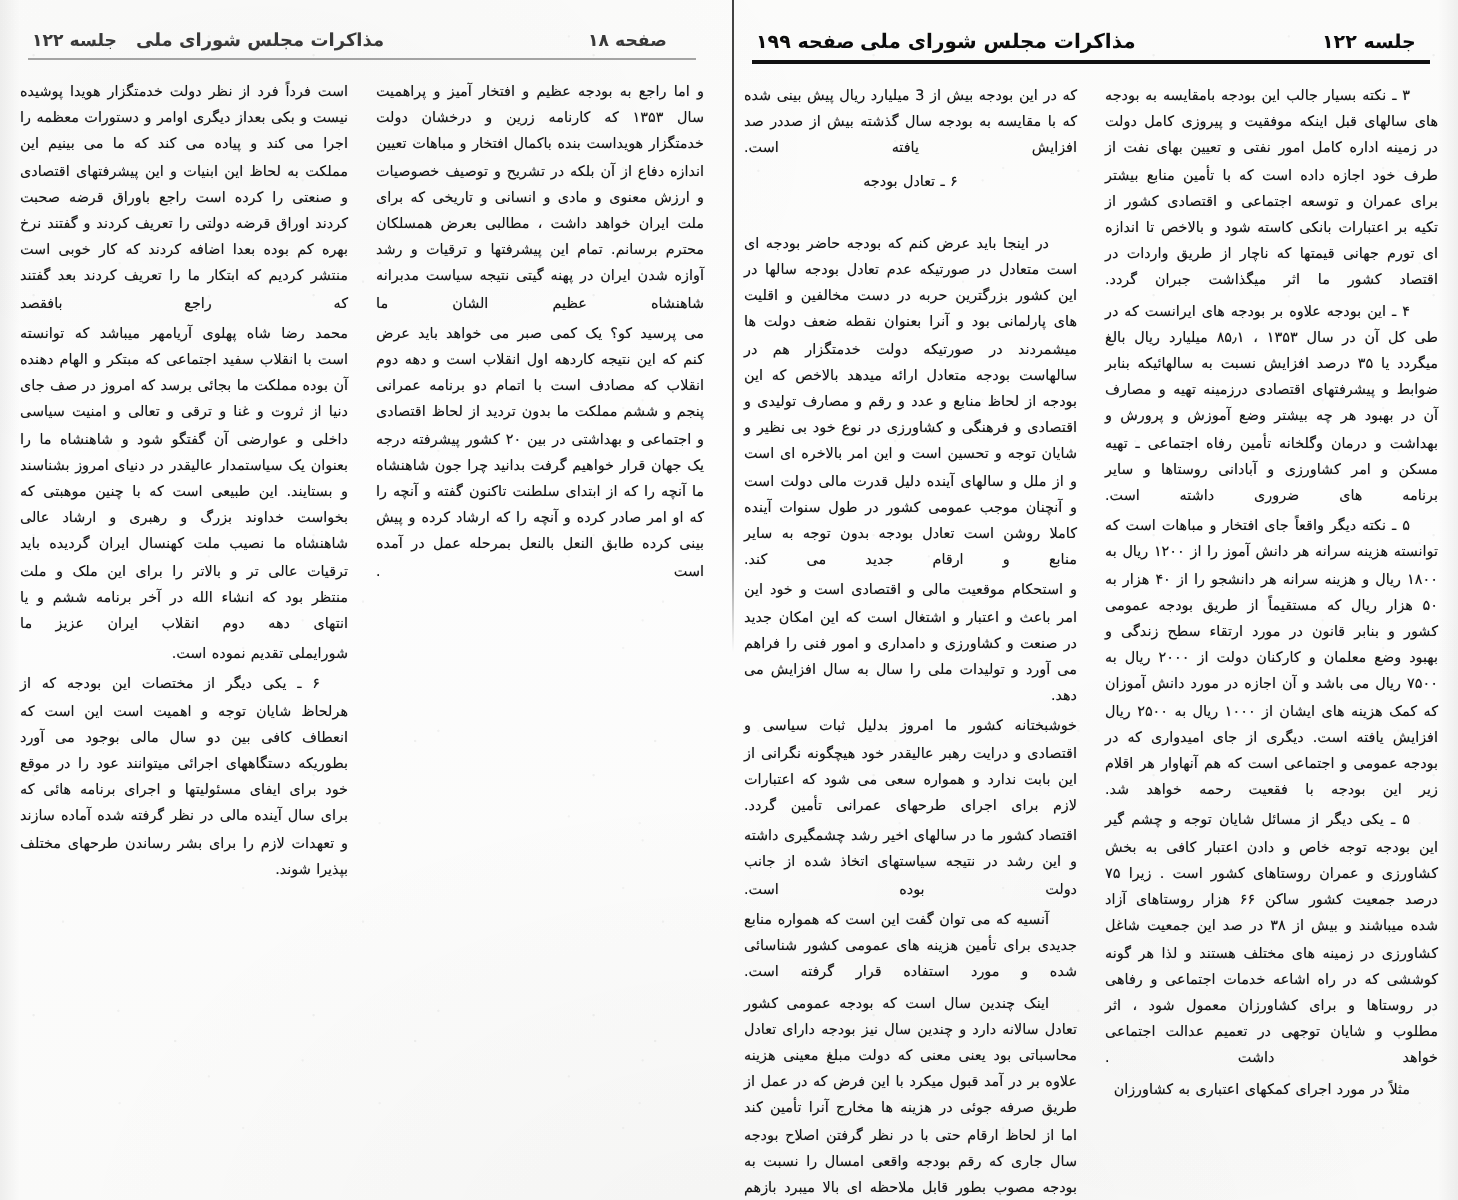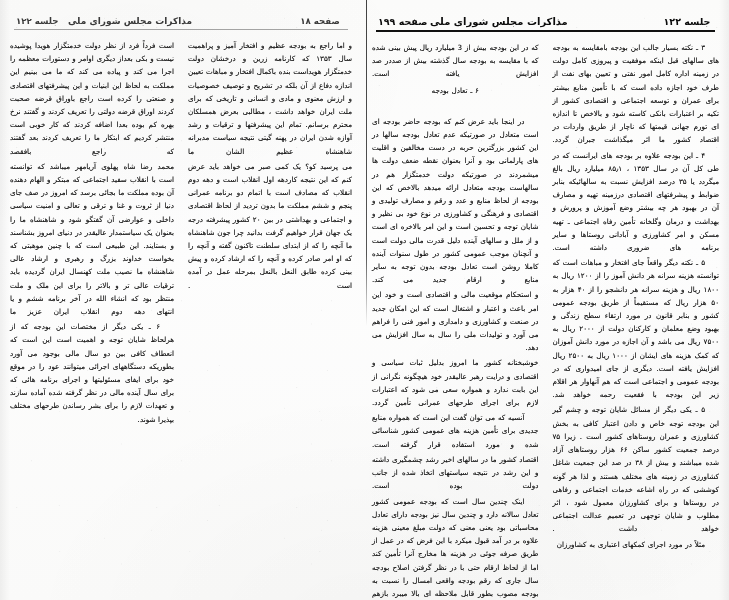--- a/index.html
+++ b/index.html
@@ -57,21 +57,21 @@
     align-items: baseline;
     justify-content: space-between;
     font-weight: bold;
     font-size: 9.5px;
     letter-spacing: -0.2px;
     color: #131313;
     padding: 0 6px 2px 6px;
     white-space: nowrap;
   }
   .rh-side { min-width: 52px; }
-  .rh-side.start { text-align: center; }
+  .rh-side.start { text-align: left; }
   .rh-side.end { text-align: left; }
   .rh-center { flex: 1; text-align: left; font-size: 10px; }
 
   #page-left .running-head { color: #0c0c0c; }
   #page-right .running-head {
     color: #2a2a2a;
     opacity: 0.92;
     font-size: 8.6px;
   }
   #page-right .rh-center { font-size: 9px; }
@@ -178,22 +178,22 @@
         <p class="para indent">۵ ـ یکی دیگر از مسائل شایان توجه و چشم گیر این بودجه توجه خاص و دادن اعتبار کافی به بخش کشاورزی و عمران روستاهای کشور است . زیرا ۷۵ درصد جمعیت کشور ساکن ۶۶ هزار روستاهای آزاد شده میباشند و بیش از ۳۸ در صد این جمعیت شاغل کشاورزی در زمینه های مختلف هستند و لذا هر گونه کوششی که در راه اشاعه خدمات اجتماعی و رفاهی در روستاها و برای کشاورزان معمول شود ، اثر مطلوب و شایان توجهی در تعمیم عدالت اجتماعی خواهد داشت .</p>
         <p class="para indent last-right">مثلاً در مورد اجرای کمکهای اعتباری به کشاورزان</p>
       </div>
 
       <div class="col">
         <p class="para">که در این بودجه بیش از 3 میلیارد ریال پیش بینی شده که با مقایسه به بودجه سال گذشته بیش از صددر صد افزایش یافته است.</p>
         <p class="para heading-line">۶ ـ تعادل بودجه</p>
         <p class="para indent">در اینجا باید عرض کنم که بودجه حاضر بودجه ای است متعادل در صورتیکه عدم تعادل بودجه سالها در این کشور بزرگترین حربه در دست مخالفین و اقلیت های پارلمانی بود و آنرا بعنوان نقطه ضعف دولت ها میشمردند در صورتیکه دولت خدمتگزار هم در سالهاست بودجه متعادل ارائه میدهد بالاخص که این بودجه از لحاظ منابع و عدد و رقم و مصارف تولیدی و اقتصادی و فرهنگی و کشاورزی در نوع خود بی نظیر و شایان توجه و تحسین است و این امر بالاخره ای است و از ملل و سالهای آینده دلیل قدرت مالی دولت است و آنچنان موجب عمومی کشور در طول سنوات آینده کاملا روشن است تعادل بودجه بدون توجه به سایر منابع و ارقام جدید می کند.</p>
         <p class="para">و استحکام موقعیت مالی و اقتصادی است و خود این امر باعث و اعتبار و اشتغال است که این امکان جدید در صنعت و کشاورزی و دامداری و امور فنی را فراهم می آورد و تولیدات ملی را سال به سال افزایش می دهد.</p>
         <p class="para">خوشبختانه کشور ما امروز بدلیل ثبات سیاسی و اقتصادی و درایت رهبر عالیقدر خود هیچگونه نگرانی از این بابت ندارد و همواره سعی می شود که اعتبارات لازم برای اجرای طرحهای عمرانی تأمین گردد.</p>
+        <p class="para">اقتصاد کشور ما در سالهای اخیر رشد چشمگیری داشته و این رشد در نتیجه سیاستهای اتخاذ شده از جانب دولت بوده است.</p>
         <p class="para indent">آنسیه که می توان گفت این است که همواره منابع جدیدی برای تأمین هزینه های عمومی کشور شناسائی شده و مورد استفاده قرار گرفته است.</p>
-        <p class="para">اقتصاد کشور ما در سالهای اخیر رشد چشمگیری داشته و این رشد در نتیجه سیاستهای اتخاذ شده از جانب دولت بوده است.</p>
         <p class="para indent">اینک چندین سال است که بودجه عمومی کشور تعادل سالانه دارد و چندین سال نیز بودجه دارای تعادل محاسباتی بود یعنی معنی که دولت مبلغ معینی هزینه علاوه بر در آمد قبول میکرد با این فرض که در عمل از طریق صرفه جوئی در هزینه ها مخارج آنرا تأمین کند اما از لحاظ ارقام حتی با در نظر گرفتن اصلاح بودجه سال جاری که رقم بودجه واقعی امسال را نسبت به بودجه مصوب بطور قابل ملاحظه ای بالا میبرد بازهم</p>
       </div>
 
     </div>
   </div>
 
   <div class="page" id="page-right">
 
     <div class="running-head">
       <span class="rh-side start">صفحه ۱۸</span>
@@ -205,20 +205,21 @@
     <div class="columns">
 
       <div class="col">
         <p class="para">و اما راجع به بودجه عظیم و افتخار آمیز و پراهمیت سال ۱۳۵۳ که کارنامه زرین و درخشان دولت خدمتگزار هویداست بنده باکمال افتخار و مباهات تعیین اندازه دفاع از آن بلکه در تشریح و توصیف خصوصیات و ارزش معنوی و مادی و انسانی و تاریخی که برای ملت ایران خواهد داشت ، مطالبی بعرض همسلکان محترم برسانم. تمام این پیشرفتها و ترقیات و رشد آوازه شدن ایران در پهنه گیتی نتیجه سیاست مدبرانه شاهنشاه عظیم الشان ما</p>
         <p class="para">می پرسید کو؟ یک کمی صبر می خواهد باید عرض کنم که این نتیجه کاردهه اول انقلاب است و دهه دوم انقلاب که مصادف است با اتمام دو برنامه عمرانی پنجم و ششم مملکت ما بدون تردید از لحاظ اقتصادی و اجتماعی و بهداشتی در بین ۲۰ کشور پیشرفته درجه یک جهان قرار خواهیم گرفت بدانید چرا جون شاهنشاه ما آنچه را که از ابتدای سلطنت تاکنون گفته و آنچه را که او امر صادر کرده و آنچه را که ارشاد کرده و پیش بینی کرده طابق النعل بالنعل بمرحله عمل در آمده است .</p>
       </div>
 
       <div class="col">
         <p class="para">است فرداً فرد از نظر دولت خدمتگزار هویدا پوشیده نیست و بکی بعداز دیگری اوامر و دستورات معظمه را اجرا می کند و پیاده می کند که ما می بینیم این مملکت به لحاظ این ابنیات و این پیشرفتهای اقتصادی و صنعتی را کرده است راجع باوراق قرضه صحبت کردند اوراق قرضه دولتی را تعریف کردند و گفتند نرخ بهره کم بوده بعدا اضافه کردند که کار خوبی است منتشر کردیم که ابتکار ما را تعریف کردند بعد گفتند که راجع بافقصد</p>
         <p class="para">محمد رضا شاه پهلوی آریامهر میباشد که توانسته است با انقلاب سفید اجتماعی که مبتکر و الهام دهنده آن بوده مملکت ما بجائی برسد که امروز در صف جای دنیا از ثروت و غنا و ترقی و تعالی و امنیت سیاسی داخلی و عوارضی آن گفتگو شود و شاهنشاه ما را بعنوان یک سیاستمدار عالیقدر در دنیای امروز بشناسند و بستایند. این طبیعی است که با چنین موهبتی که بخواست خداوند بزرگ و رهبری و ارشاد عالی شاهنشاه ما نصیب ملت کهنسال ایران گردیده باید ترقیات عالی تر و بالاتر را برای این ملک و ملت منتظر بود که انشاء الله در آخر برنامه ششم و یا انتهای دهه دوم انقلاب ایران عزیز ما</p>
+        <p class="para last-right">شورایملی تقدیم نموده است.</p>
         <p class="para indent last-right">۶ ـ یکی دیگر از مختصات این بودجه که از هرلحاظ شایان توجه و اهمیت است این است که انعطاف کافی بین دو سال مالی بوجود می آورد بطوریکه دستگاههای اجرائی میتوانند عود را در موقع خود برای ایفای مسئولیتها و اجرای برنامه هائی که برای سال آینده مالی در نظر گرفته شده آماده سازند و تعهدات لازم را برای بشر رساندن طرحهای مختلف بپذیرا شوند.</p>
       </div>
 
     </div>
   </div>
 
 </div>
 
 <div id="gutter-rule"></div>
 <div id="edge-left"></div>

